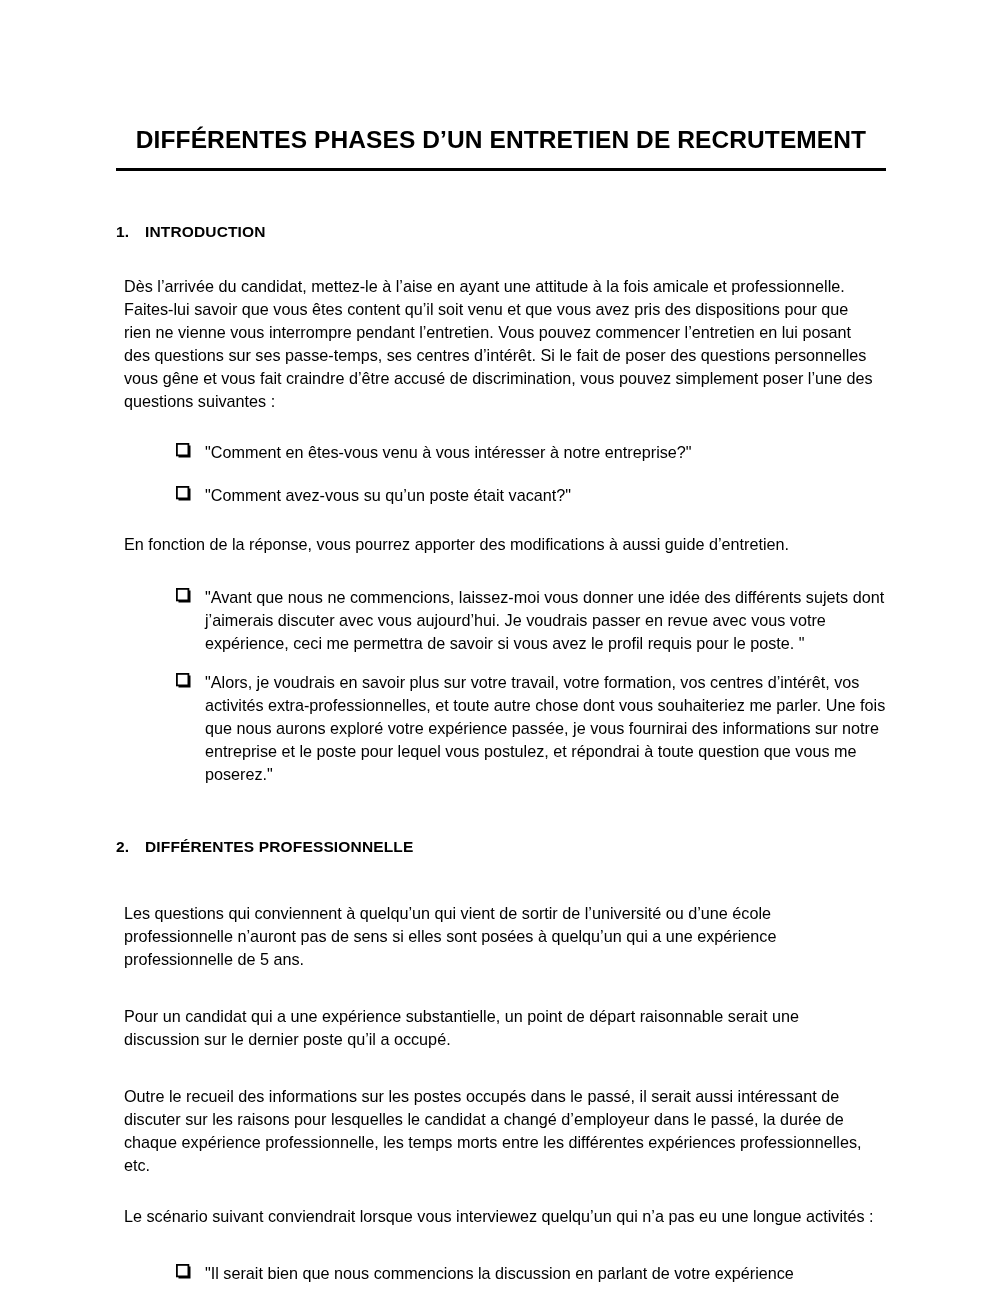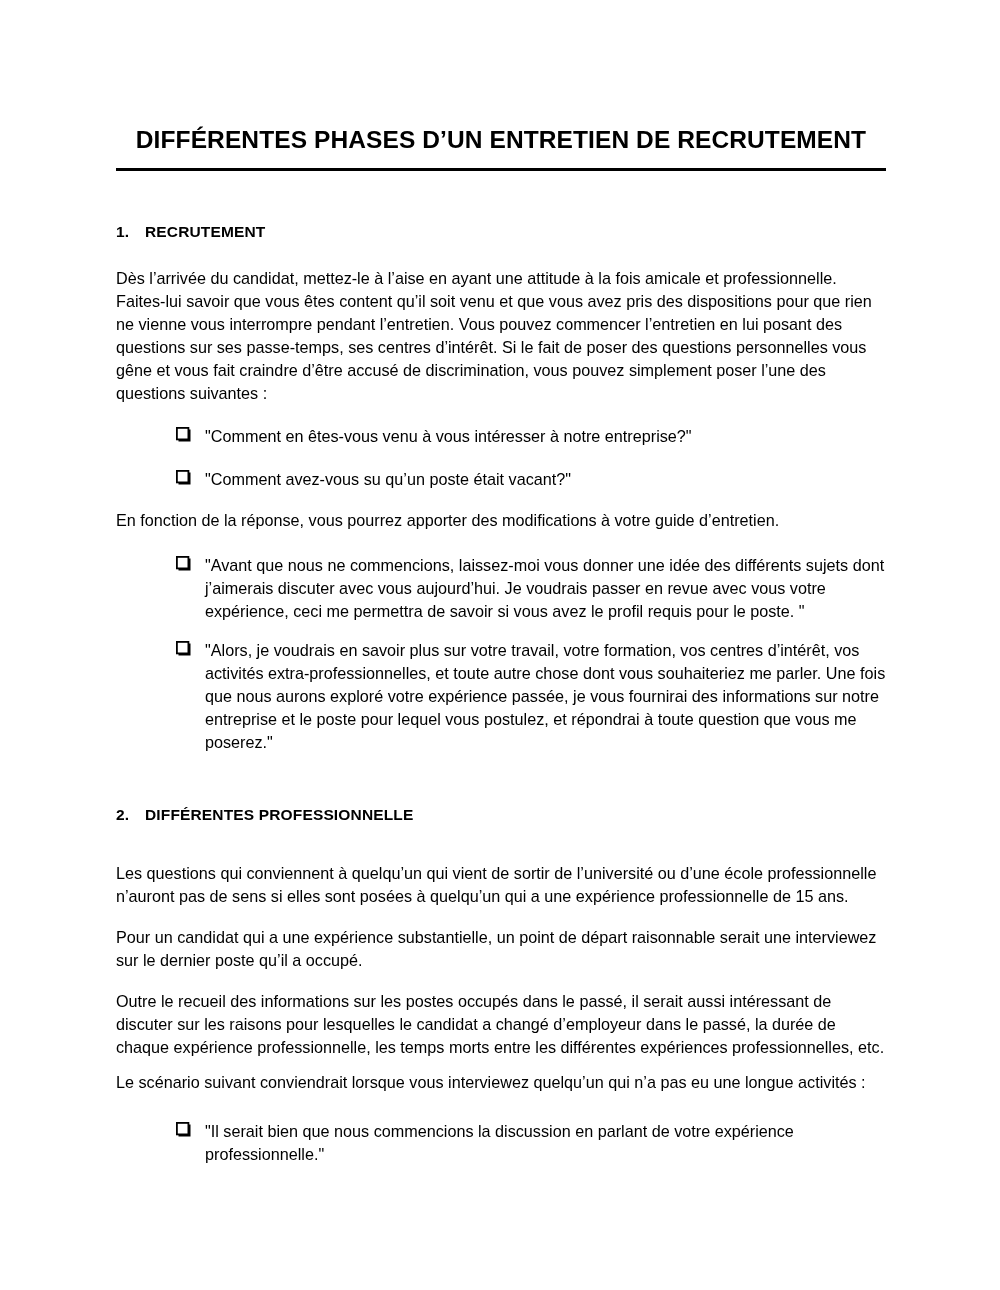--- a/index.html
+++ b/index.html
@@ -63,21 +63,21 @@
   .section-heading .sec-num {
     width: 29px;
     flex: 0 0 29px;
   }
   .section-heading .sec-label {
     flex: 1 1 auto;
   }
 
   
   .para {
-    margin: 0;
+    margin: 8px;
     font-size: 16.2px;
     line-height: 1.42;
     text-align: left;
   }
 
   
   .bullet {
     display: flex;
     align-items: flex-start;
     font-size: 16.2px;
@@ -113,21 +113,21 @@
   <div class="content">
 
     <h1 class="doc-title">DIFFÉRENTES PHASES D’UN ENTRETIEN DE RECRUTEMENT</h1>
 
     <div class="title-rule"></div>
 
     <div class="gap-52"></div>
 
     <div class="section-heading">
       <span class="sec-num">1.</span>
-      <span class="sec-label">RECRUTEMENT</span>
+      <span class="sec-label">INTRODUCTION</span>
     </div>
 
     <div class="gap-26"></div>
 
     <p class="para">Dès l’arrivée du candidat, mettez-le à l’aise en ayant une attitude à la fois amicale et professionnelle. Faites-lui savoir que vous êtes content qu’il soit venu et que vous avez pris des dispositions pour que rien ne vienne vous interrompre pendant l’entretien. Vous pouvez commencer l’entretien en lui posant des questions sur ses passe-temps, ses centres d’intérêt. Si le fait de poser des questions personnelles vous gêne et vous fait craindre d’être accusé de discrimination, vous pouvez simplement poser l’une des questions suivantes :</p>
 
     <div class="gap-20"></div>
 
     <div class="bullet">
       <span class="box-icon">
@@ -146,21 +146,21 @@
         <svg width="15" height="15" viewBox="0 0 15 15" aria-hidden="true">
           <rect x="2.5" y="2.5" width="12" height="12" fill="#000000"></rect>
           <rect x="0.9" y="0.9" width="11.5" height="11.5" fill="#ffffff" stroke="#000000" stroke-width="1.8"></rect>
         </svg>
       </span>
       <span class="bullet-text">"Comment avez-vous su qu’un poste était vacant?"</span>
     </div>
 
     <div class="gap-18"></div>
 
-    <p class="para">En fonction de la réponse, vous pourrez apporter des modifications à votre guide d’entretien.</p>
+    <p class="para">En fonction de la réponse, vous pourrez apporter des modifications à aussi guide d’entretien.</p>
 
     <div class="gap-22"></div>
 
     <div class="bullet">
       <span class="box-icon">
         <svg width="15" height="15" viewBox="0 0 15 15" aria-hidden="true">
           <rect x="2.5" y="2.5" width="12" height="12" fill="#000000"></rect>
           <rect x="0.9" y="0.9" width="11.5" height="11.5" fill="#ffffff" stroke="#000000" stroke-width="1.8"></rect>
         </svg>
       </span>
@@ -184,25 +184,25 @@
     <div class="section-heading">
       <span class="sec-num">2.</span>
       <span class="sec-label">DIFFÉRENTES PROFESSIONNELLE</span>
     </div>
 
     <div class="gap-26"></div>
 
 
     <div class="gap-12"></div>
 
-    <p class="para">Les questions qui conviennent à quelqu’un qui vient de sortir de l’université ou d’une école professionnelle n’auront pas de sens si elles sont posées à quelqu’un qui a une expérience professionnelle de 15 ans.</p>
+    <p class="para">Les questions qui conviennent à quelqu’un qui vient de sortir de l’université ou d’une école professionnelle n’auront pas de sens si elles sont posées à quelqu’un qui a une expérience professionnelle de 5 ans.</p>
 
     <div class="gap-18"></div>
 
-    <p class="para">Pour un candidat qui a une expérience substantielle, un point de départ raisonnable serait une interviewez sur le dernier poste qu’il a occupé.</p>
+    <p class="para">Pour un candidat qui a une expérience substantielle, un point de départ raisonnable serait une discussion sur le dernier poste qu’il a occupé.</p>
 
     <div class="gap-18"></div>
 
     <p class="para">Outre le recueil des informations sur les postes occupés dans le passé, il serait aussi intéressant de discuter sur les raisons pour lesquelles le candidat a changé d’employeur dans le passé, la durée de chaque expérience professionnelle, les temps morts entre les différentes expériences professionnelles, etc.</p>
 
     <div class="gap-12"></div>
 
     <p class="para">Le scénario suivant conviendrait lorsque vous interviewez quelqu’un qui n’a pas eu une longue activités :</p>
 
     <div class="gap-26"></div>

